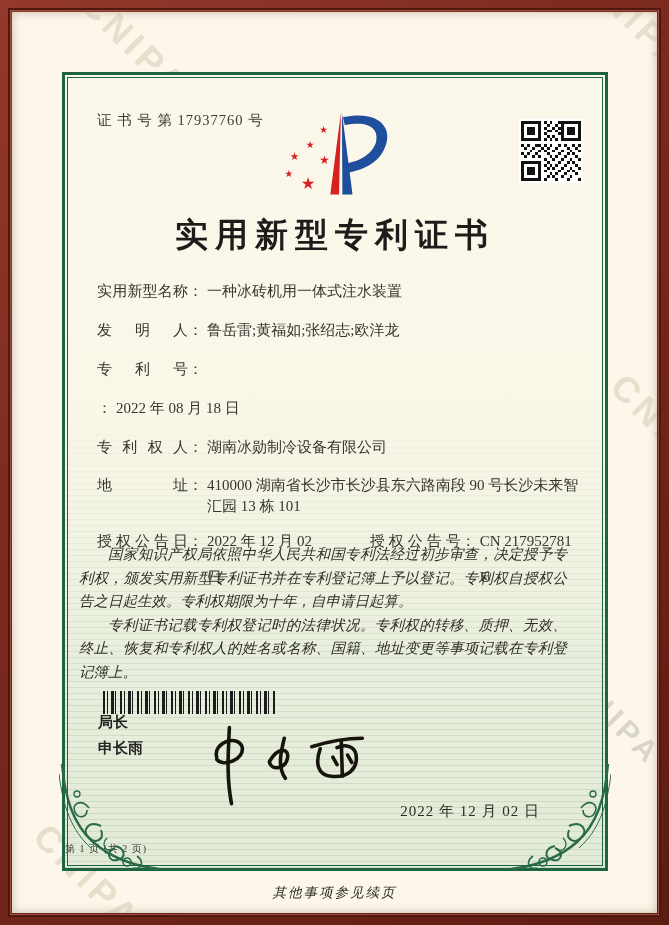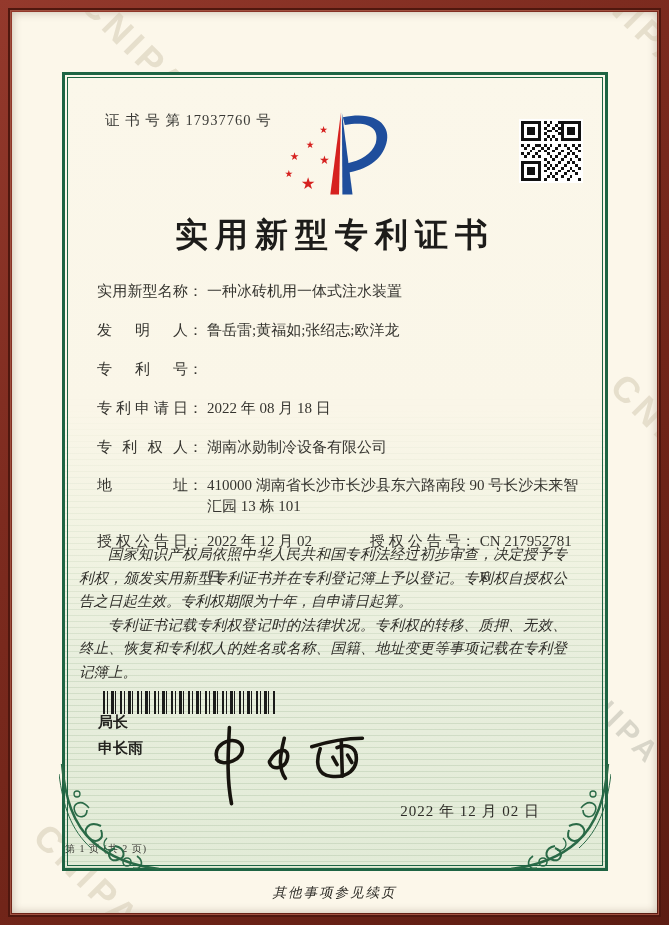--- a/index.html
+++ b/index.html
@@ -24,21 +24,21 @@
   .inner{position:absolute;left:50px;top:60px;width:546px;height:799px;
          border:3px solid #1e6443;box-sizing:border-box;
          background:linear-gradient(180deg,#fbf7ea 0%,#faf6e8 42%,#f1f3e2 60%,#e8eedd 74%,#e2ebd7 100%);}
   .inner::after{content:"";position:absolute;inset:2px;border:1px solid #1e6443;pointer-events:none;}
   .lines{position:absolute;inset:0;
          background:repeating-linear-gradient(180deg,rgba(150,178,142,.28) 0 1px,transparent 1px 6px);
          -webkit-mask-image:linear-gradient(180deg,transparent 0 40%,rgba(0,0,0,.5) 60%,#000 80%);
          mask-image:linear-gradient(180deg,transparent 0 40%,rgba(0,0,0,.5) 60%,#000 80%);
          pointer-events:none;}
   
-  .cert-no{position:absolute;left:32px;top:36px;font-size:14.5px;letter-spacing:1px;color:#3a3a36;margin-left:8px;}
+  .cert-no{position:absolute;left:32px;top:36px;font-size:14.5px;letter-spacing:1px;color:#3a3a36;}
   .logo{position:absolute;left:216px;top:34px;width:116px;height:90px;}
   .qr{position:absolute;left:454px;top:44px;width:64px;height:64px;background:#fff;padding:2px;box-sizing:border-box;}
   .qr svg{width:100%;height:100%;display:block;shape-rendering:crispEdges;}
   .title{position:absolute;left:0;top:128px;width:100%;text-align:center;
          font-size:33px;font-weight:bold;letter-spacing:7px;color:#1d1c1a;margin-top:10px;}
   .fields{position:absolute;left:32px;top:197px;width:484px;font-size:15px;color:#35342f;}
   .frow{display:flex;align-items:flex-start;line-height:39px;}
   .frow.multiline{line-height:21px;padding:8px 0 6px;}
   .flabel{display:inline-block;width:91px;flex:none;text-align:justify;text-align-last:justify;}
   .fcolon{flex:none;margin-right:4px;}
@@ -124,21 +124,20 @@
         <div class="frow">
           <span class="flabel">发明人</span>
             <span class="fcolon">：</span>
             <span class="fvalue">鲁岳雷;黄福如;张绍志;欧洋龙</span>
         </div>
         <div class="frow">
           <span class="flabel">专利号</span>
             <span class="fcolon">：</span>
         </div>
         <div class="frow">
-          <span class="flabel">专利申请日</span>
             <span class="fcolon">：</span>
             <span class="fvalue">2022 年 08 月 18 日</span>
         </div>
         <div class="frow">
           <span class="flabel">专利权人</span>
             <span class="fcolon">：</span>
             <span class="fvalue">湖南冰勋制冷设备有限公司</span>
         </div>
         <div class="frow multiline">
           <span class="flabel">地址</span>

